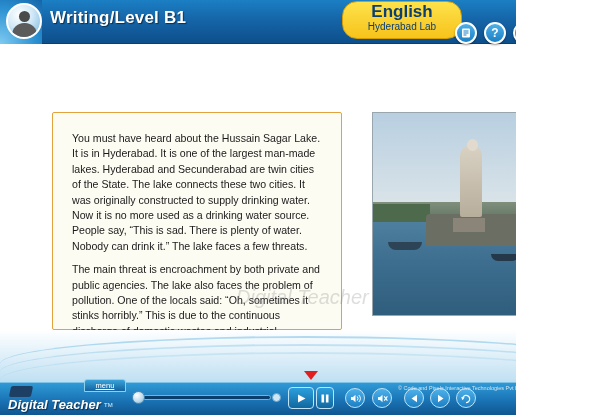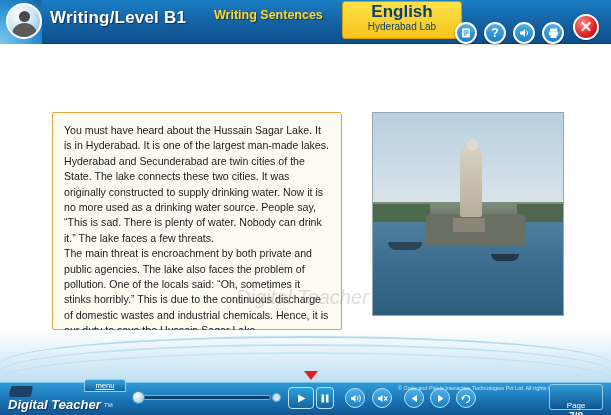--- a/index.html
+++ b/index.html
@@ -4,21 +4,21 @@
 <style>
   * { box-sizing: border-box; }
   html, body {
     margin: 0; padding: 0;
     width: 611px; height: 415px;
     overflow: hidden;
     font-family: "Liberation Sans", sans-serif;
   }
   #app {
     position: relative;
-    width: 611px; height: 415px;
+    width: 516px; height: 415px;
     background: #ffffff;
     overflow: hidden;
   }
 
   
   .topbar {
     position: absolute; top: 0; left: 0;
     width: 611px; height: 44px;
     background: linear-gradient(to bottom, #1b7fc4 0%, #1565a8 45%, #0e4f8c 100%);
     border-bottom: 1px solid #0b3f72;
@@ -55,21 +55,21 @@
   .title-sub {
     position: absolute; top: 8px; left: 214px;
     color: #ffd92e; font-size: 12.5px; font-weight: bold;
     text-shadow: 1px 1px 1px rgba(0,0,0,.45);
   }
   .brand {
     position: absolute; top: 1px; left: 342px;
     width: 120px; height: 38px;
     background: linear-gradient(to bottom, #fde24a 0%, #f7c31b 100%);
     border: 1px solid #d79d00;
-    border-radius: 3px;
+    border-radius: 15px;
     text-align: center;
     padding-top: 1px;
   }
   .brand .b1 {
     color: #0b3f72; font-size: 17px; font-weight: bold; line-height: 18px;
     display: block;
   }
   .brand .b2 {
     color: #0b3f72; font-size: 10px; line-height: 11px; display: block;
   }
@@ -119,21 +119,21 @@
     position: absolute; top: 48px; left: 52px;
     width: 290px; height: 218px;
     background: #fdfcf3;
     border: 1px solid #e3a33c;
     border-radius: 2px;
     padding: 10px 11px;
     font-size: 10.6px;
     line-height: 15.4px;
     color: #1a1a1a;
   }
-  .passage p { margin: 0; }
+  .passage p { margin: 8px; }
 
   .photo {
     position: absolute; top: 48px; left: 372px;
     width: 192px; height: 204px;
     border: 1px solid #9aa6ad;
     overflow: hidden;
     background: #7aa7c7;
   }
   .photo .sky {
     position: absolute; top: 0; left: 0; width: 100%; height: 52%;
@@ -317,21 +317,20 @@
 
   <div class="topbar">
     <div class="topbar-left-curve"></div>
 
     <div class="avatar">
       <div class="head"></div>
       <div class="body"></div>
     </div>
 
     <div class="title-main">Writing/Level B1</div>
-    <div class="title-sub">Writing Sentences</div>
 
     <div class="brand">
       <span class="b1">English</span>
       <span class="b2">Hyderabad Lab</span>
     </div>
 
     <div class="icon-btn" id="btn-note">
       <svg width="12" height="12" viewBox="0 0 12 12">
         <rect x="2" y="1.5" width="8" height="9" rx="1" fill="#ffffff"></rect>
         <rect x="3.5" y="3.5" width="5" height="1" fill="#1b7fc4"></rect>

